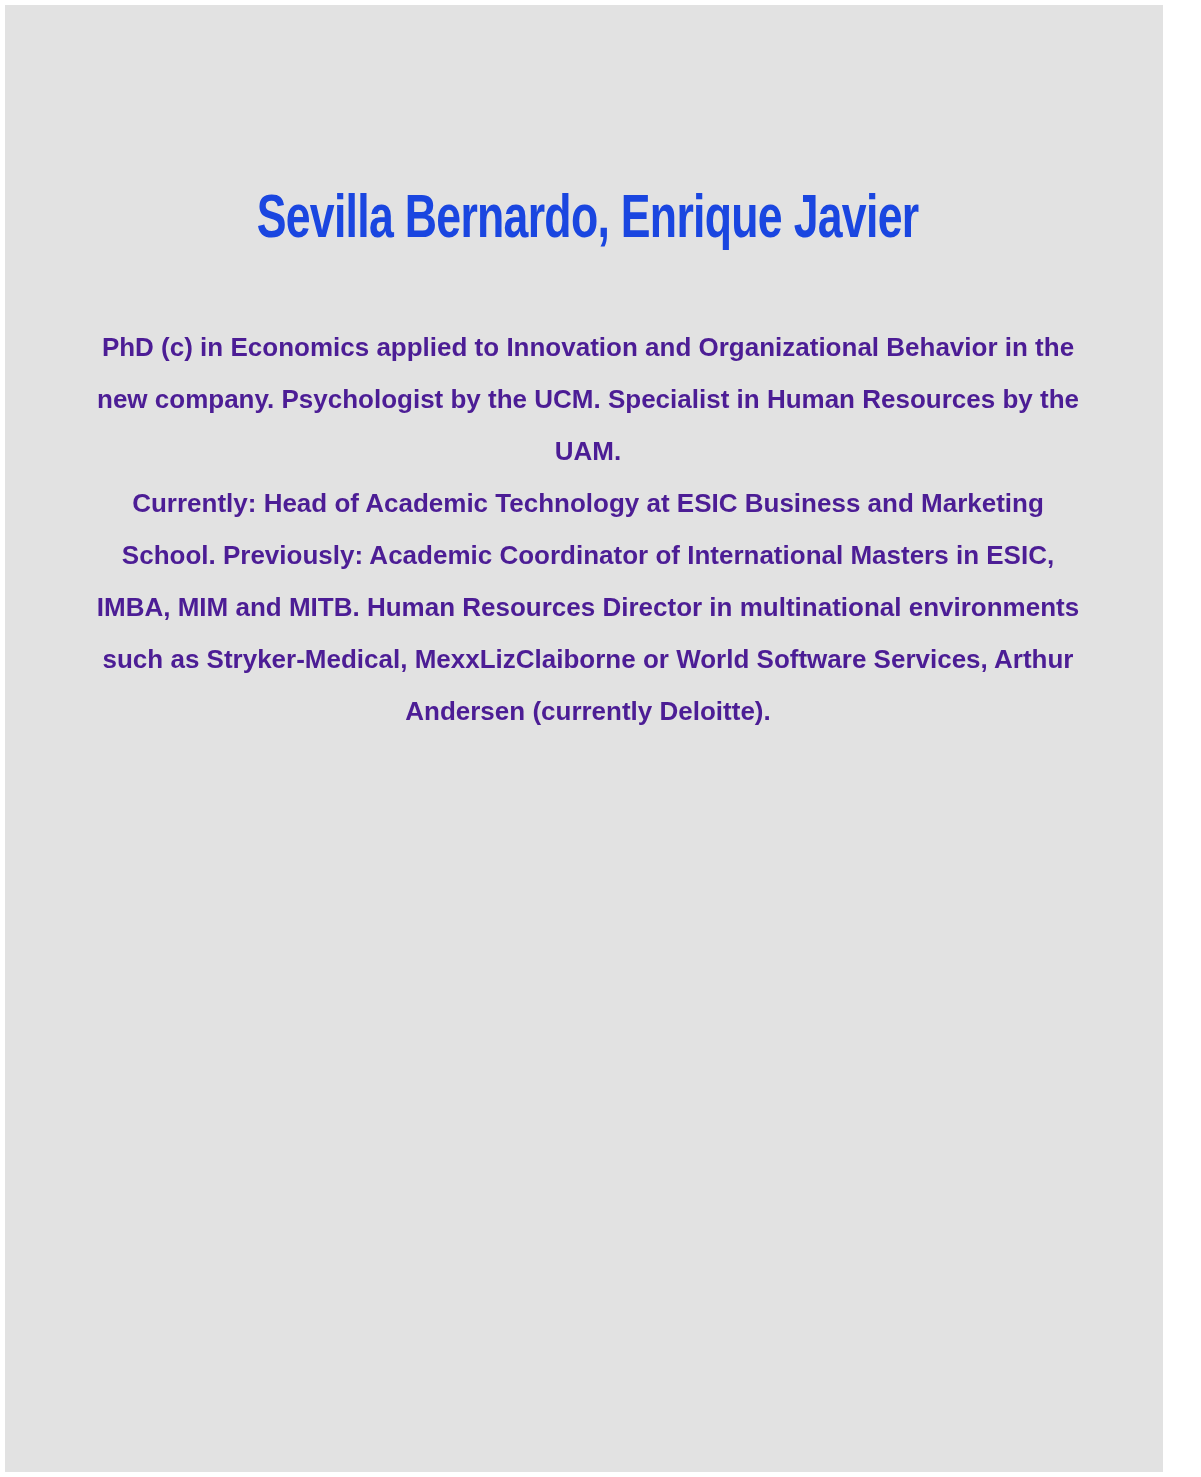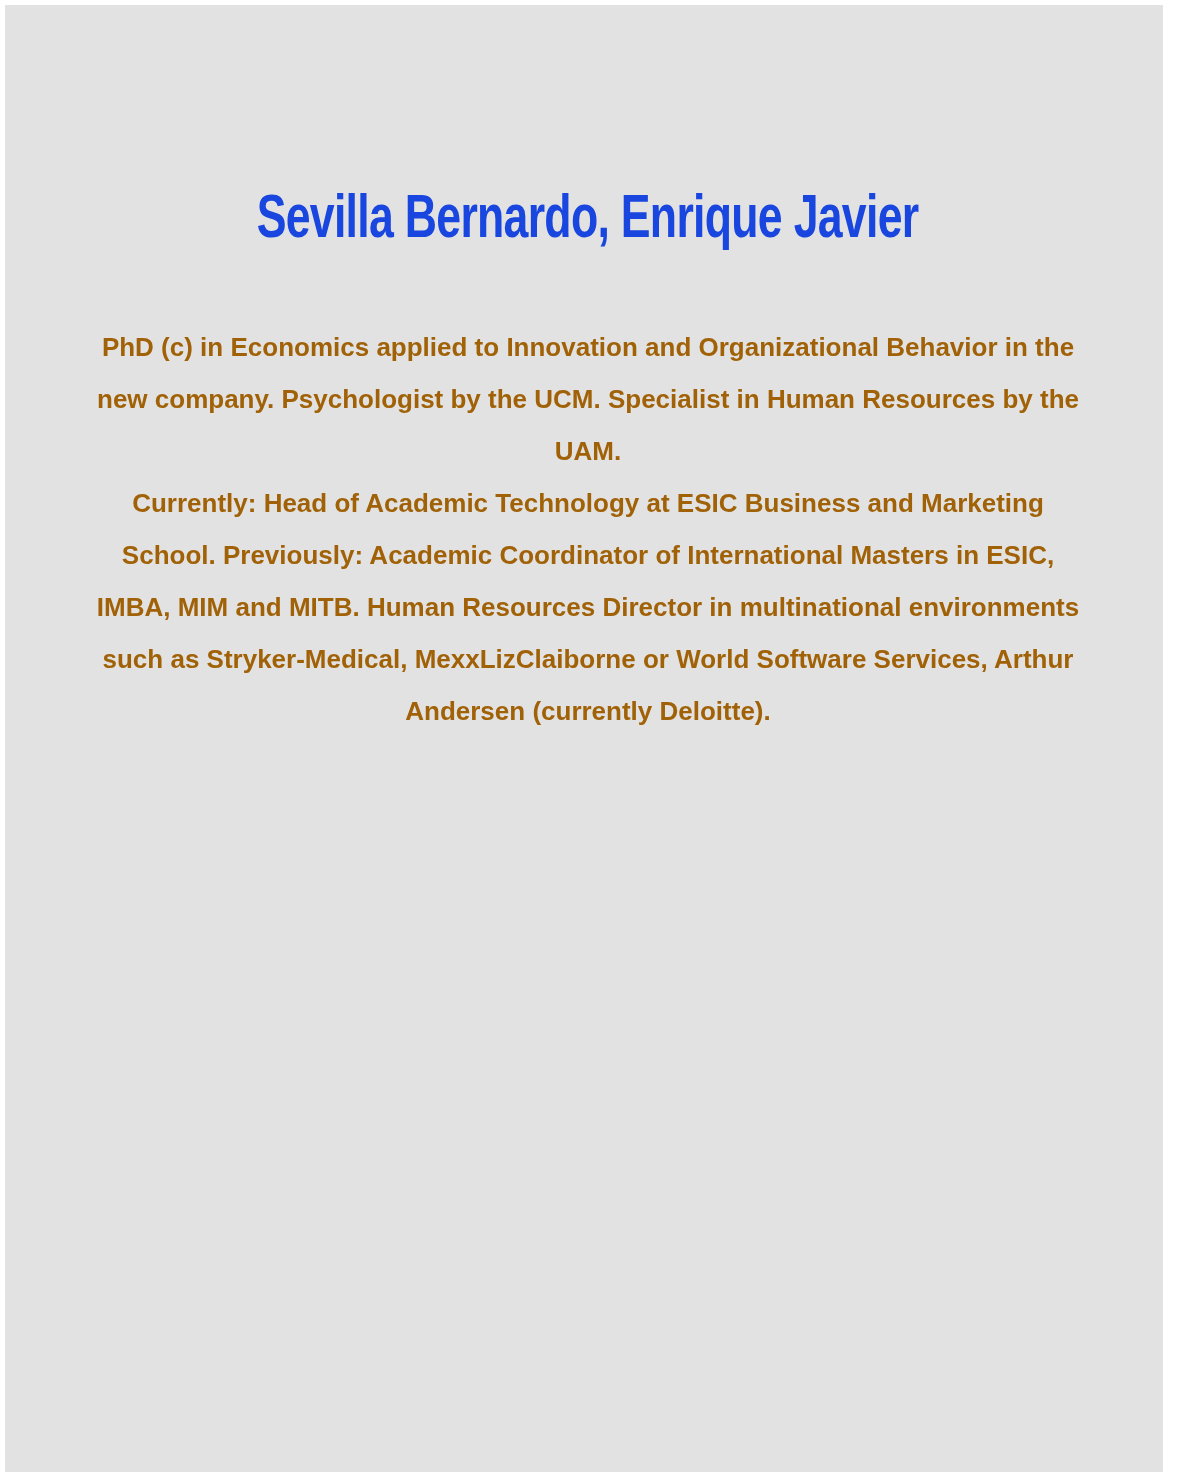--- a/index.html
+++ b/index.html
@@ -36,21 +36,21 @@
     white-space: nowrap;
   }
 
   .bio {
     margin: 66px auto 0;
     max-width: 1000px;
     font-family: "Liberation Sans", sans-serif;
     font-weight: 700;
     font-size: 26px;
     line-height: 52px;
-    color: #a16207;
+    color: #4c1d95;
     text-align: center;
   }
 
   .bio p { margin: 0; }
 </style>
 </head>
 <body>
 
 <div class="page">
   <div class="content">

